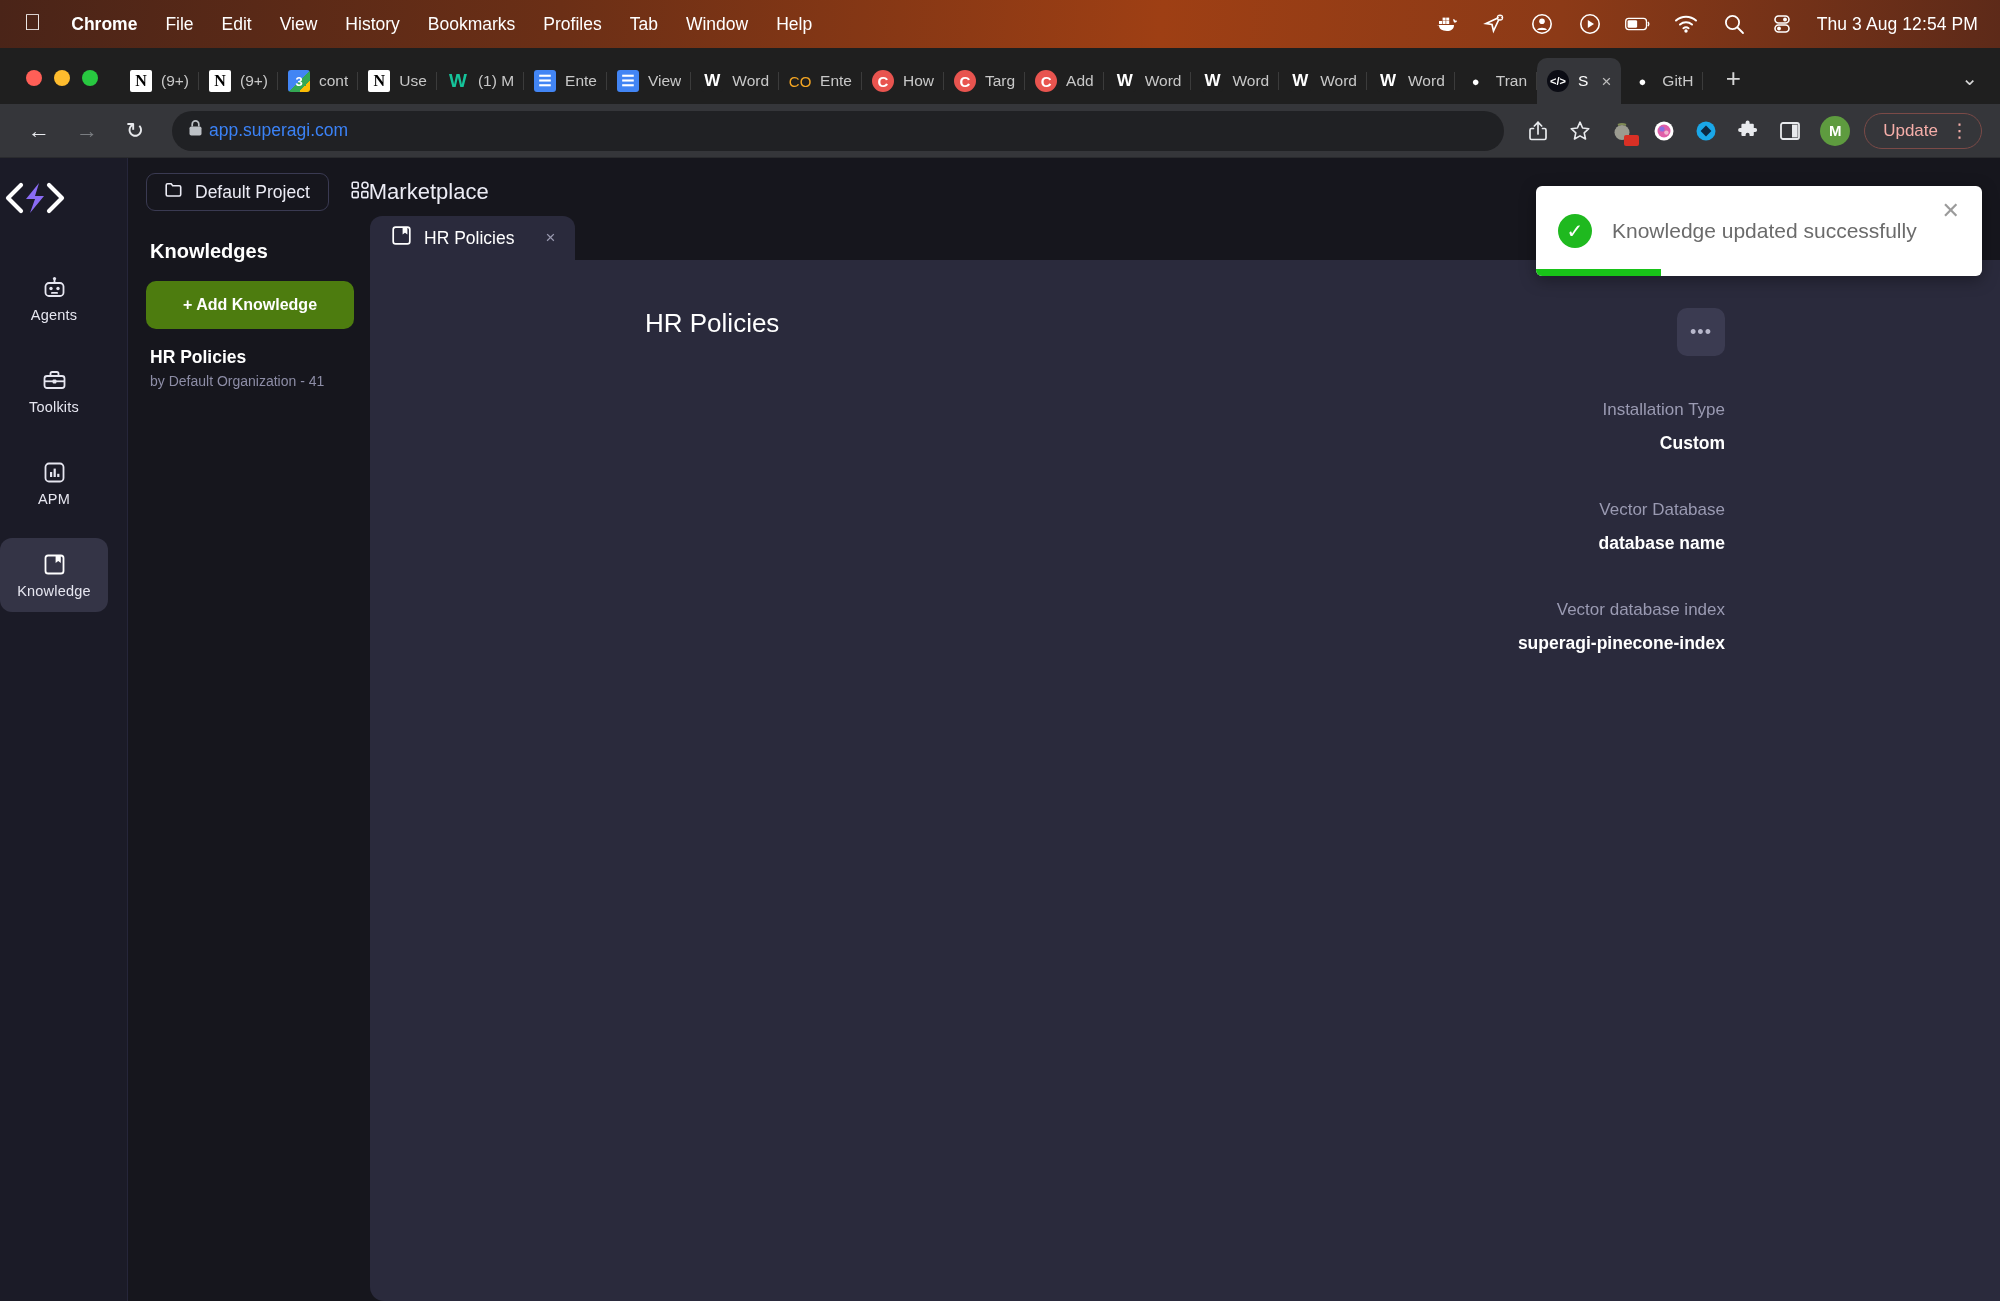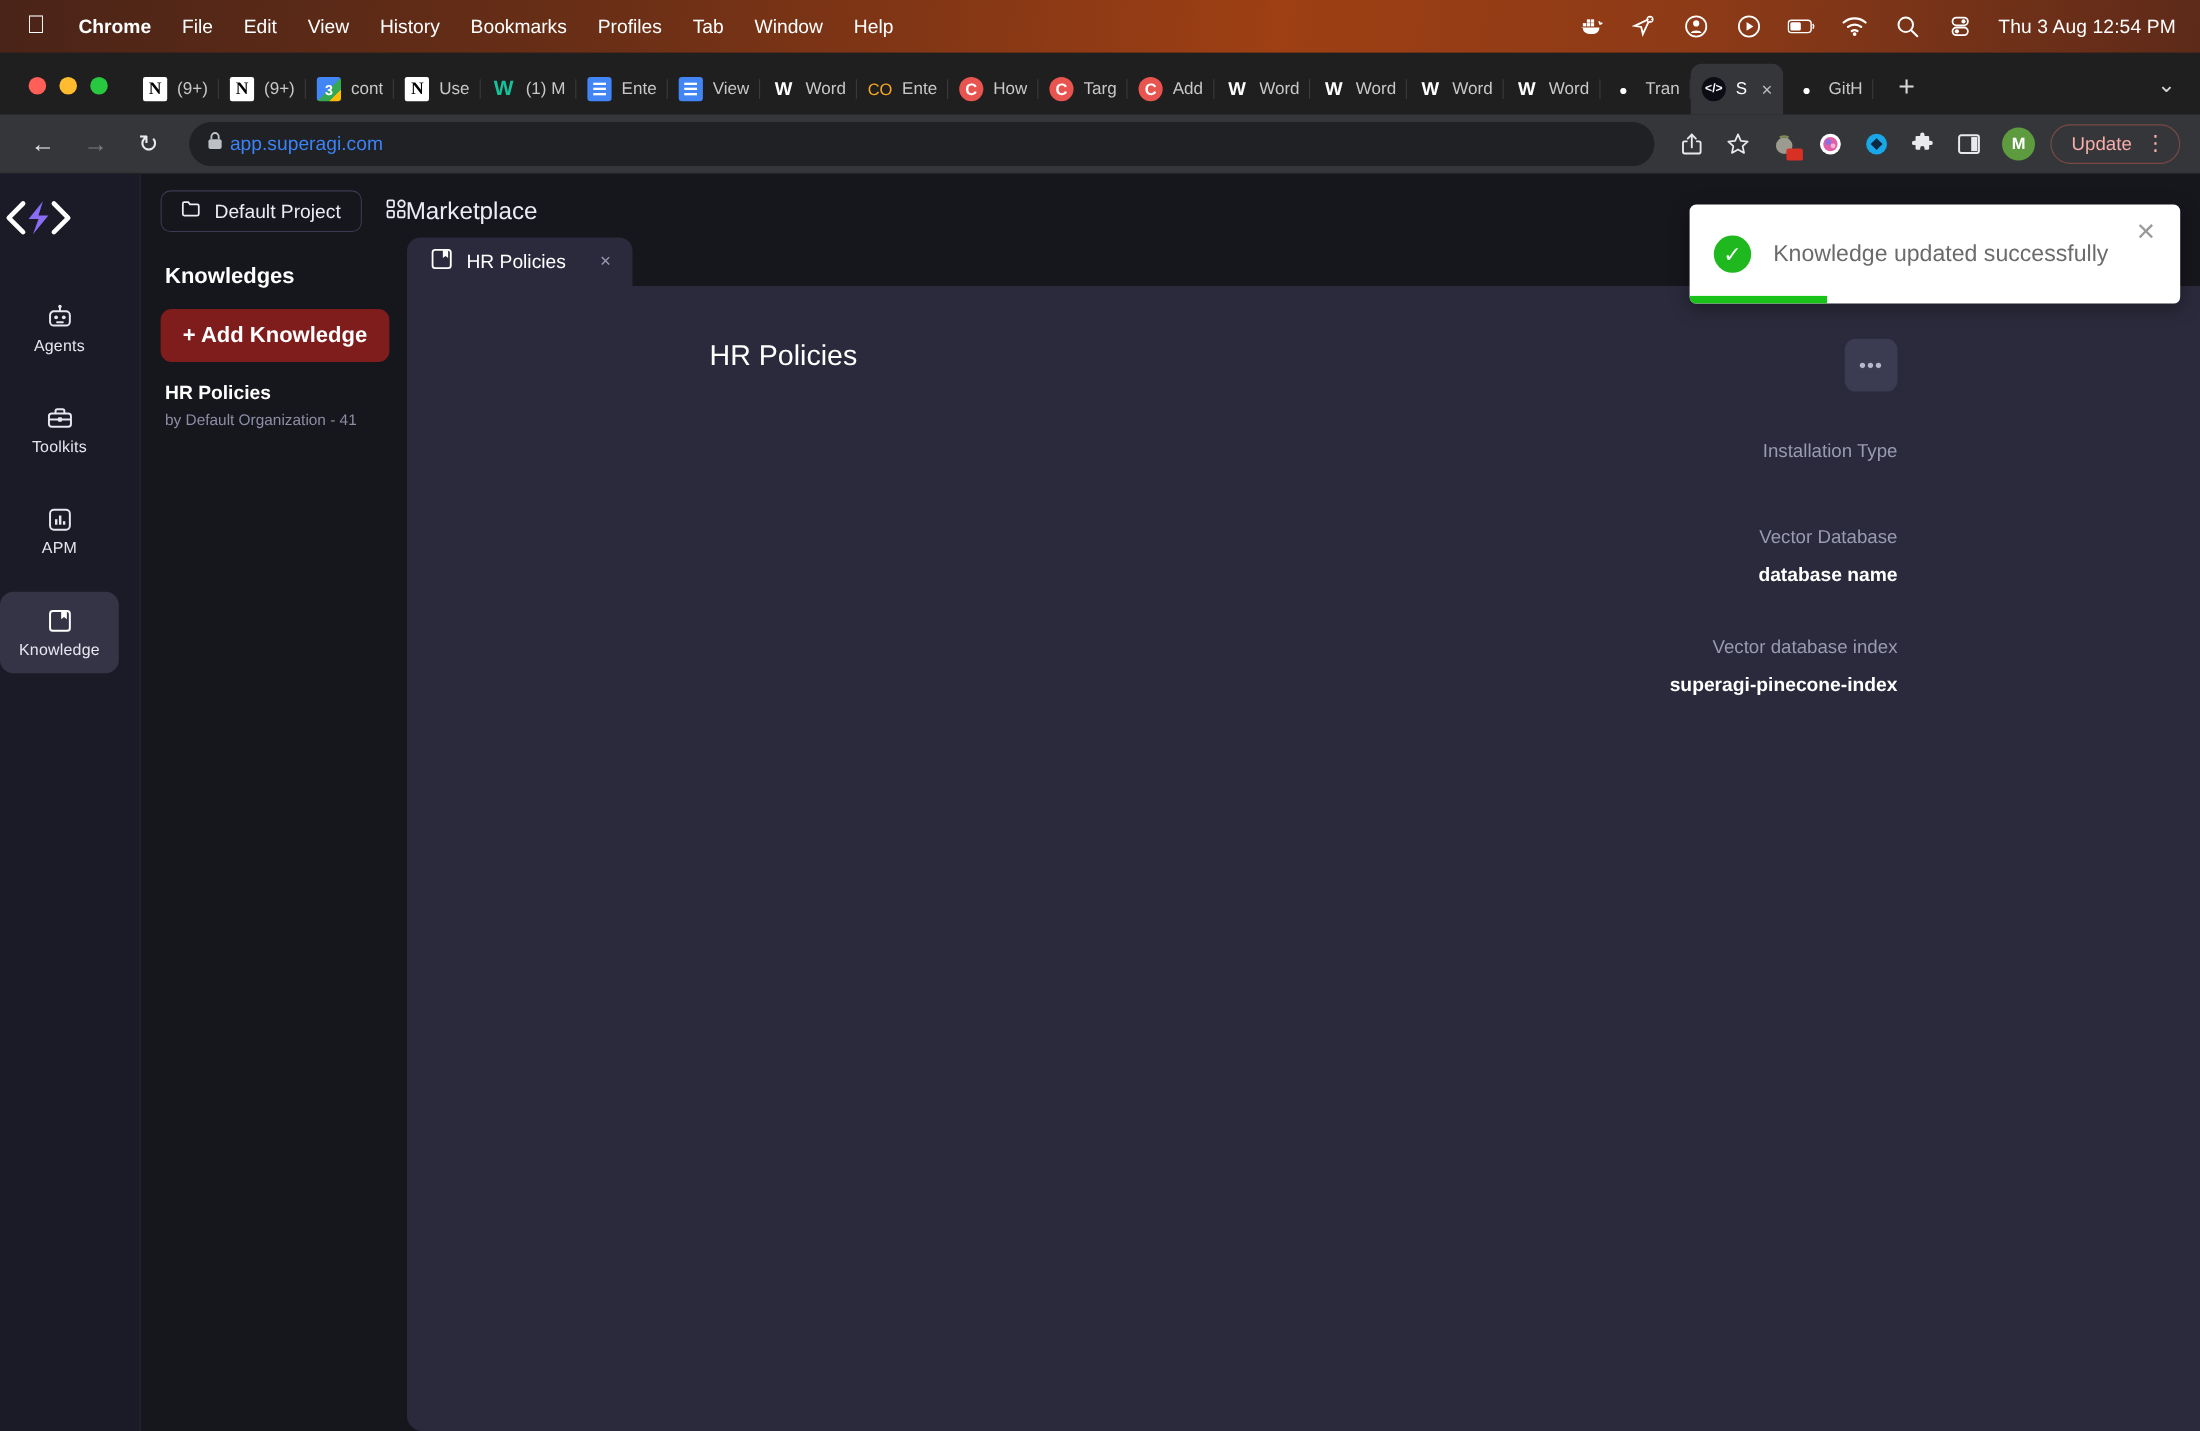--- a/index.html
+++ b/index.html
@@ -151,22 +151,22 @@
   .marketplace-link {
     display: flex; align-items: center; color: #ececf5; font-size: 22px;
   }
 
   .body-area { flex: 1; display: flex; min-height: 0; }
   .knowledge-panel {
     width: 242px; flex: 0 0 242px; padding: 14px 16px 0 18px;
   }
   .panel-title { color: #ffffff; font-size: 20px; font-weight: bold; margin: 10px 0 18px 4px; }
   .add-knowledge-btn {
-    width: 100%; height: 48px; border-radius: 10px; background: #7f1d1d;
-    color: #ffffff; font-size: 20px; font-weight: bold;
+    width: 100%; height: 48px; border-radius: 10px; background: #4d7c0f;
+    color: #ffffff; font-size: 16px; font-weight: bold;
     display: flex; align-items: center; justify-content: center;
   }
   .kn-item { padding: 18px 4px 0 4px; }
   .kn-item-title { color: #ffffff; font-size: 17.5px; font-weight: bold; }
   .kn-item-sub { color: #8d8da6; font-size: 14px; margin-top: 5px; }
 
   .content-col { flex: 1; display: flex; flex-direction: column; min-width: 0; padding-right: 0; }
   .tabrow { height: 44px; display: flex; align-items: flex-end; padding-left: 0; }
   .content-tab {
     height: 44px; background: #2a2a3c; border-radius: 12px 12px 0 0;
@@ -590,20 +590,21 @@
 
         <div class="content-card">
           <div class="card-inner">
             <div class="card-head">
               <div class="card-title">HR Policies</div>
               <div class="more-btn">•••</div>
             </div>
             <div class="field-grid">
               <div>
                 <div class="field-label">Installation Type</div>
+                <div class="field-value">Custom</div>
               </div>
               <div>
                 <div class="field-label">Vector Database</div>
                 <div class="field-value">database name</div>
               </div>
               <div>
                 <div class="field-label">Vector database index</div>
                 <div class="field-value">superagi-pinecone-index</div>
               </div>
             </div>

